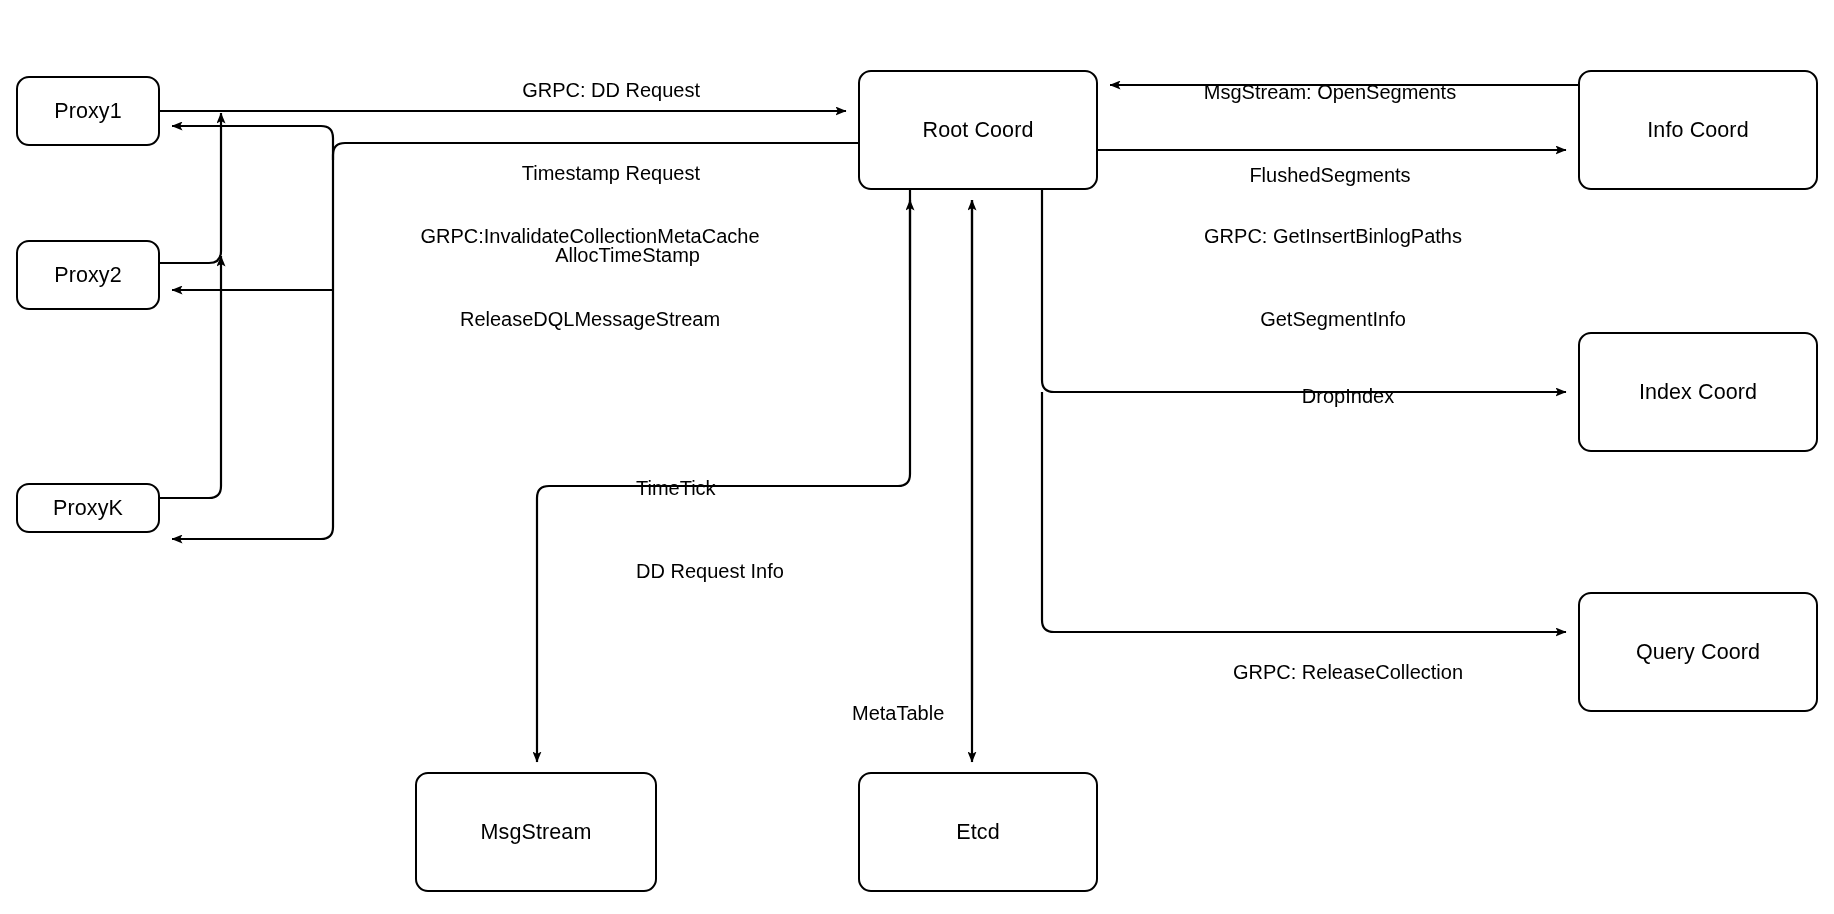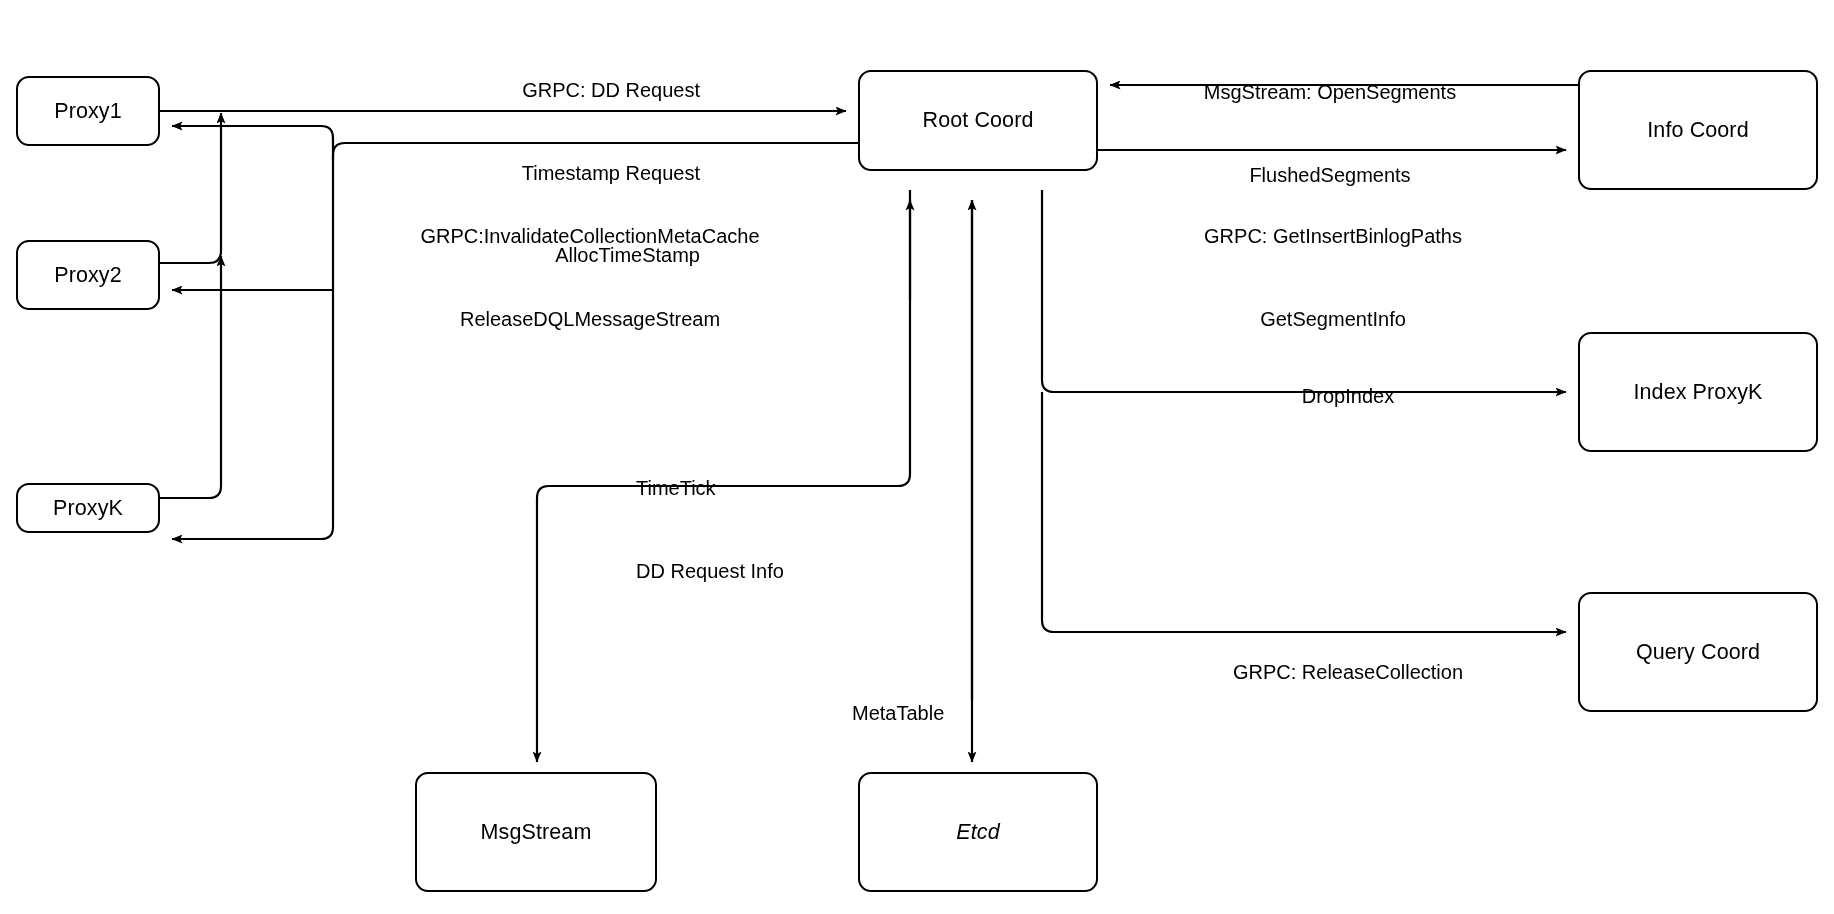--- a/index.html
+++ b/index.html
@@ -98,41 +98,41 @@
   </div>
 
   <div class="node" style="left:16px; top:240px; width:144px; height:70px;">
     <span>Proxy2</span>
   </div>
 
   <div class="node" style="left:16px; top:483px; width:144px; height:50px;">
     <span>ProxyK</span>
   </div>
 
-  <div class="node" style="left:858px; top:70px; width:240px; height:101px;">
+  <div class="node" style="left:858px; top:70px; width:240px; height:120px;">
     <span>Root Coord</span>
   </div>
 
   <div class="node" style="left:1578px; top:70px; width:240px; height:120px;">
     <span>Info Coord</span>
   </div>
 
   <div class="node" style="left:1578px; top:332px; width:240px; height:120px;">
-    <span>Index ProxyK</span>
+    <span>Index Coord</span>
   </div>
 
   <div class="node" style="left:1578px; top:592px; width:240px; height:120px;">
     <span>Query Coord</span>
   </div>
 
   <div class="node" style="left:415px; top:772px; width:242px; height:120px;">
     <span>MsgStream</span>
   </div>
 
-  <div class="node" style="left:858px; top:772px; width:240px; height:120px;font-style:italic;">
+  <div class="node" style="left:858px; top:772px; width:240px; height:120px;">
     <span>Etcd</span>
   </div>
 
   <div class="edge-label lbl-right" style="left:400px; top:22px; width:300px;">
     <div>GRPC: DD Request</div>
     <div>Timestamp Request</div>
     <div>AllocTimeStamp</div>
   </div>
 
   <div class="edge-label lbl-center" style="left:380px; top:168px; width:420px;">

